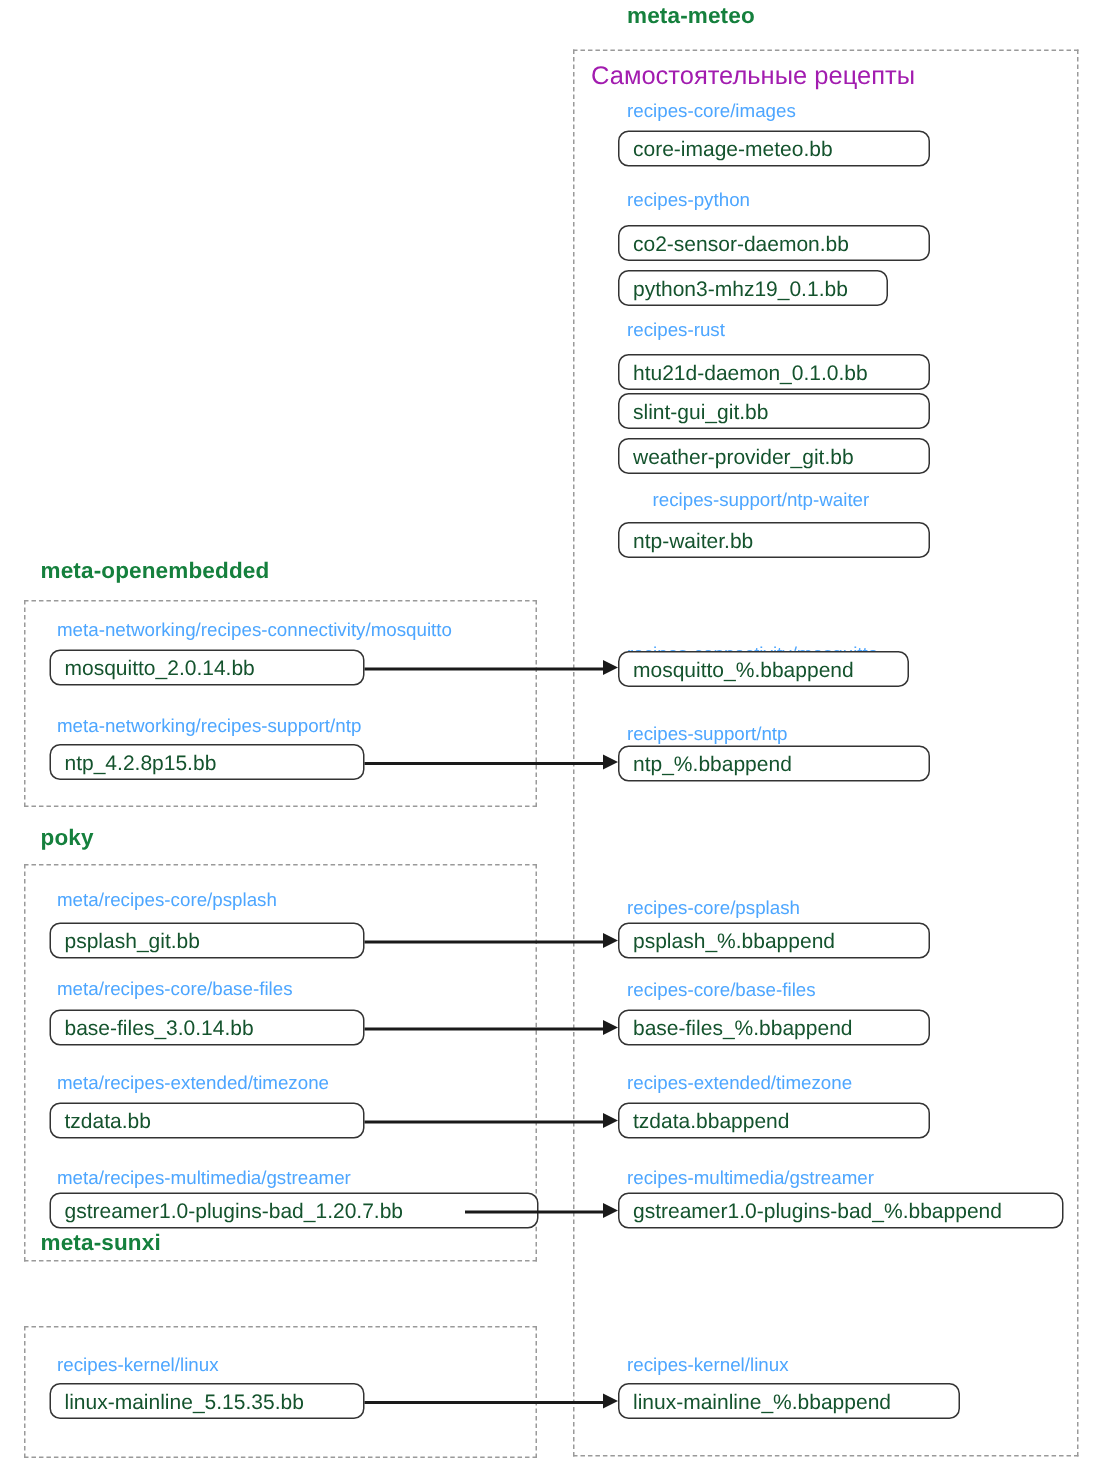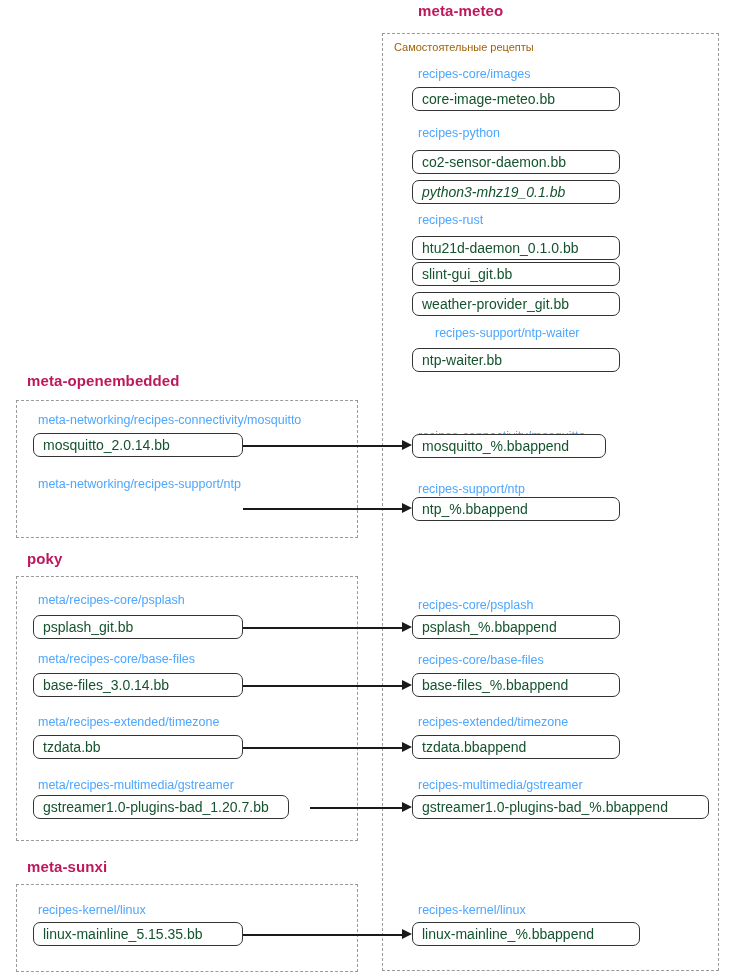--- a/index.html
+++ b/index.html
@@ -17,38 +17,38 @@
     height: 978px;
     background: #ffffff;
     overflow: hidden;
   }
 
   
   .layer-title {
     position: absolute;
     font-size: 15px;
     font-weight: bold;
-    color: #be185d;
+    color: #15803d;
     white-space: nowrap;
     letter-spacing: 0.1px;
   }
 
   
   .dash-box {
     position: absolute;
     border: 1.6px dashed #9a9a9a;
     background: transparent;
     box-sizing: border-box;
   }
 
   
   .section-caption {
     position: absolute;
-    font-size: 11px;
-    color: #a16207;
+    font-size: 17px;
+    color: #a21caf;
     white-space: nowrap;
   }
 
   
   .path-label {
     position: absolute;
     font-size: 12.5px;
     color: #4da6ff;
     white-space: nowrap;
   }
@@ -93,21 +93,21 @@
 
   <div class="dash-box" style="left:382px; top:33px; width:337px; height:938px;"></div>
 
   <div class="section-caption" style="left:394px; top:41px;">Самостоятельные рецепты</div>
 
   <div class="path-label" style="left:418px; top:67px;">recipes-core/images</div>
   <div class="recipe-box" style="left:412px; top:87px; width:208px;">core-image-meteo.bb</div>
 
   <div class="path-label" style="left:418px; top:126px;">recipes-python</div>
   <div class="recipe-box" style="left:412px; top:150px; width:208px;">co2-sensor-daemon.bb</div>
-  <div class="recipe-box" style="left:412px; top:180px; width:208px;font-style:italic;">python3-mhz19_0.1.bb</div>
+  <div class="recipe-box" style="left:412px; top:180px; width:180px;">python3-mhz19_0.1.bb</div>
 
   <div class="path-label" style="left:418px; top:213px;">recipes-rust</div>
   <div class="recipe-box" style="left:412px; top:236px; width:208px;">htu21d-daemon_0.1.0.bb</div>
   <div class="recipe-box" style="left:412px; top:292px; width:208px;">weather-provider_git.bb</div>
   <div class="recipe-box" style="left:412px; top:262px; width:208px;">slint-gui_git.bb</div>
 
   <div class="path-label" style="left:418px; top:326px;padding-left:17px;">recipes-support/ntp-waiter</div>
   <div class="recipe-box" style="left:412px; top:348px; width:208px;">ntp-waiter.bb</div>
 
 
@@ -133,38 +133,39 @@
   <div class="recipe-box" style="left:412px; top:922px; width:228px;">linux-mainline_%.bbappend</div>
 
   <div class="layer-title" style="left:27px; top:372px;">meta-openembedded</div>
 
   <div class="dash-box" style="left:16px; top:400px; width:342px; height:138px;"></div>
 
   <div class="path-label" style="left:38px; top:413px;text-align:right;">meta-networking/recipes-connectivity/mosquitto</div>
   <div class="recipe-box" style="left:33px; top:433px; width:210px;">mosquitto_2.0.14.bb</div>
 
   <div class="path-label" style="left:38px; top:477px;">meta-networking/recipes-support/ntp</div>
+  <div class="recipe-box" style="left:33px; top:496px; width:210px;">ntp_4.2.8p15.bb</div>
 
   <div class="layer-title" style="left:27px; top:550px;">poky</div>
 
   <div class="dash-box" style="left:16px; top:576px; width:342px; height:265px;"></div>
 
   <div class="path-label" style="left:38px; top:593px;">meta/recipes-core/psplash</div>
   <div class="recipe-box" style="left:33px; top:615px; width:210px;">psplash_git.bb</div>
 
   <div class="path-label" style="left:38px; top:652px;">meta/recipes-core/base-files</div>
   <div class="recipe-box" style="left:33px; top:673px; width:210px;">base-files_3.0.14.bb</div>
 
   <div class="path-label" style="left:38px; top:715px;">meta/recipes-extended/timezone</div>
   <div class="recipe-box" style="left:33px; top:735px; width:210px;">tzdata.bb</div>
 
   <div class="path-label" style="left:38px; top:778px;">meta/recipes-multimedia/gstreamer</div>
-  <div class="recipe-box" style="left:33px; top:795px; width:256px;">gstreamer1.0-plugins-bad_1.20.7.bb</div>
+  <div class="recipe-box" style="left:33px; top:795px; width:326px;">gstreamer1.0-plugins-bad_1.20.7.bb</div>
 
-  <div class="layer-title" style="left:27px; top:858px;">meta-sunxi</div>
+  <div class="layer-title" style="left:27px; top:820px;">meta-sunxi</div>
 
   <div class="dash-box" style="left:16px; top:884px; width:342px; height:88px;"></div>
 
   <div class="path-label" style="left:38px; top:903px;">recipes-kernel/linux</div>
   <div class="recipe-box" style="left:33px; top:922px; width:210px;">linux-mainline_5.15.35.bb</div>
 
   <div class="arrow-line" style="left:243px; top:445px; width:161px;"></div>
   <div class="arrow-head" style="left:402px; top:440px;"></div>
 
   <div class="arrow-line" style="left:243px; top:508px; width:161px;"></div>

